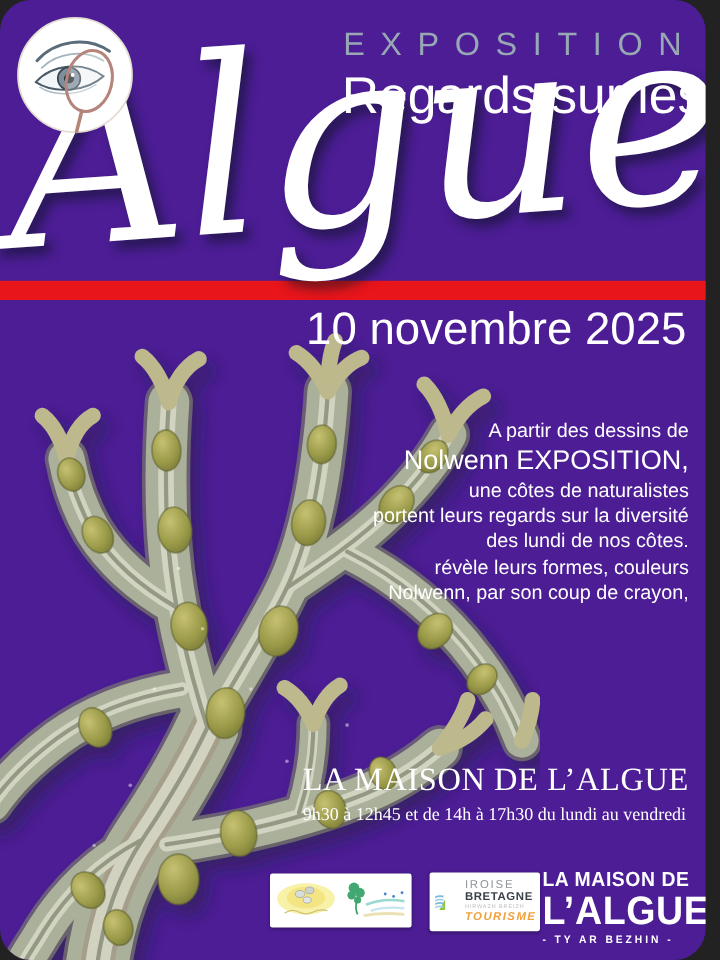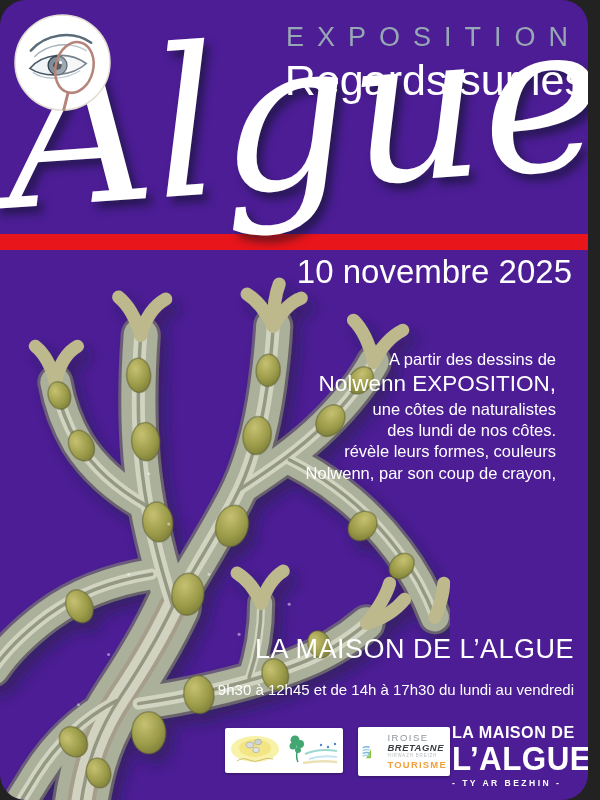--- a/index.html
+++ b/index.html
@@ -27,51 +27,51 @@
     font-family:"DejaVu Serif",serif;font-style:italic;font-weight:400;
     font-size:205px;line-height:1;white-space:nowrap;
     transform:rotate(-4deg);transform-origin:50% 60%;
     text-shadow:5px 7px 9px rgba(10,20,30,.55);
     pointer-events:none;
   }
   .red-stripe{position:absolute;left:0;top:234px;width:600px;height:16px;background:#e8151b;z-index:1;}
   
   .dates{
     position:absolute;top:254px;right:16px;z-index:4;text-align:right;
-    color:#ffffff;font-size:33px;line-height:1.12;white-space:nowrap;
+    color:#ffffff;font-size:38px;line-height:1.12;white-space:nowrap;
   }
   .intro{
-    position:absolute;top:349px;right:32px;width:270px;z-index:4;text-align:right;
+    position:absolute;top:349px;right:14px;width:270px;z-index:4;text-align:right;
     color:#ffffff;font-size:16.5px;line-height:1.3;
   }
   .intro .name{font-size:22.5px;line-height:1.25;}
   
   .seaweed{position:absolute;left:-12px;top:273px;width:462px;height:527px;z-index:2;}
   
   .venue{
-    position:absolute;top:634px;right:14px;z-index:4;text-align:right;
-    color:#ffffff;white-space:nowrap;
+    position:absolute;top:634px;right:14px;z-index:4;text-align:left;
+    color:#ffffff;white-space:nowrap;font-family:Liberation Serif, serif;
   }
   .venue .name,.venue .city{font-size:27px;letter-spacing:.5px;line-height:1.15;}
-  .venue .hours{font-size:15px;margin-top:16px;}
+  .venue .hours{font-size:15px;margin-top:6px;}
   
   .logo-watercolor{
     position:absolute;left:225px;top:728px;width:118px;height:45px;z-index:4;
     background:#ffffff;border-radius:2px;box-shadow:0 1px 3px rgba(0,0,0,.35);
   }
   .logo-tourism{
     position:absolute;left:358px;top:727px;width:92px;height:49px;z-index:4;
     background:#ffffff;border-radius:2px;box-shadow:0 1px 3px rgba(0,0,0,.35);
     display:flex;align-items:center;box-sizing:border-box;padding:3px 3px 3px 4px;gap:16px;
   }
   .logo-tourism .txt{display:flex;flex-direction:column;line-height:1.05;}
   .logo-tourism .t-region{color:#8d959b;font-size:9.5px;letter-spacing:1.5px;}
-  .logo-tourism .t-area{color:#3a3f45;font-size:9.5px;font-weight:700;letter-spacing:.5px;font-style:italic;}
+  .logo-tourism .t-area{color:#3a3f45;font-size:9.5px;font-weight:700;letter-spacing:.5px;}
   .logo-tourism .t-breton{color:#b8bcc0;font-size:4.5px;letter-spacing:.8px;margin:1px 0;}
-  .logo-tourism .t-sector{color:#f0a03c;font-size:9.5px;font-weight:700;letter-spacing:1.2px;}
+  .logo-tourism .t-sector{color:#f0a03c;font-size:9.5px;font-weight:700;letter-spacing:1.2px;font-style:italic;}
   .logo-maison{
     position:absolute;left:452px;top:724px;width:148px;z-index:4;color:#ffffff;
     transform:scaleX(.95);transform-origin:left top;line-height:1;
   }
   .logo-maison .m-top{font-size:17px;font-weight:700;letter-spacing:.5px;}
   .logo-maison .m-main{font-size:33px;font-weight:700;letter-spacing:.5px;margin-top:1px;}
   .logo-maison .m-sub{font-size:9px;font-weight:700;letter-spacing:2.6px;margin-top:4px;}
 </style>
 </head>
 <body>
@@ -102,20 +102,21 @@
   <div class="red-stripe"></div>
 
   <div class="dates">
     <div>10 novembre 2025</div>
   </div>
 
   <div class="intro">
     <div>A partir des dessins de</div>
     <div class="name">Nolwenn EXPOSITION,</div>
     <div>une côtes de naturalistes</div>
+    <div>portent leurs regards sur la diversité</div>
     <div>des lundi de nos côtes.</div>
     <div>révèle leurs formes, couleurs</div>
     <div>Nolwenn, par son coup de crayon,</div>
   </div>
 
   <svg class="seaweed" viewBox="0 0 460 525">
     <defs>
       <filter id="f-shadow" x="-20%" y="-10%" width="145%" height="135%">
         <feDropShadow dx="7" dy="9" stdDeviation="7" flood-color="#14222e" flood-opacity="0.45"></feDropShadow>
       </filter>

